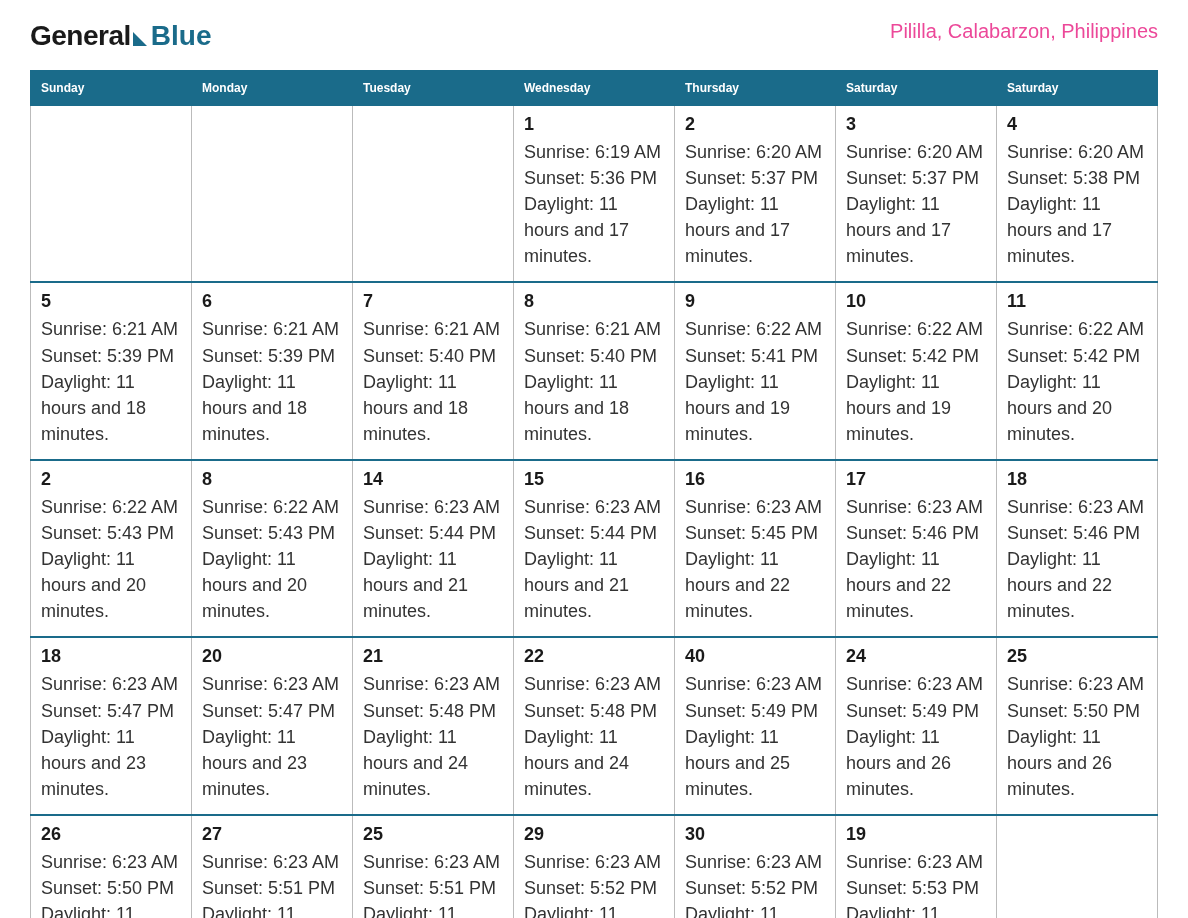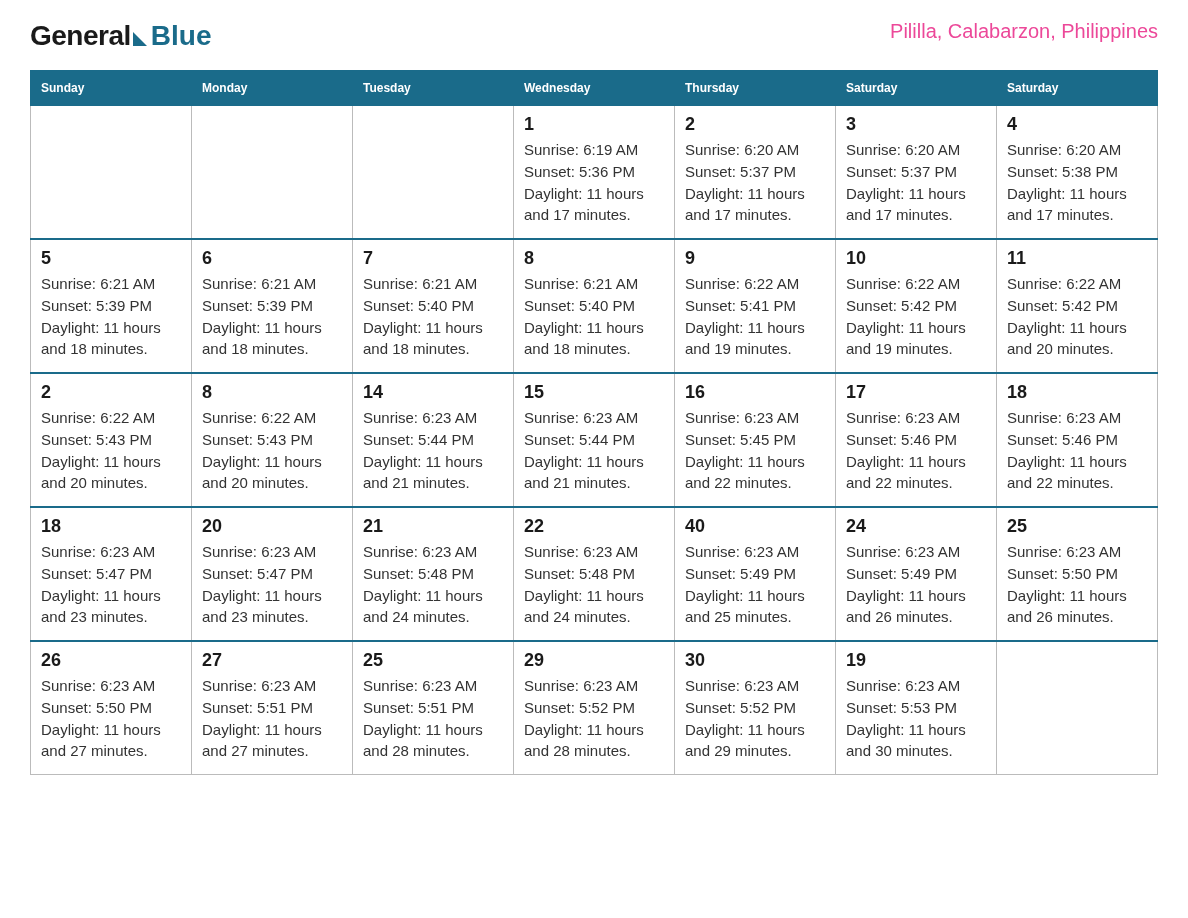--- a/index.html
+++ b/index.html
@@ -87,21 +87,21 @@
       min-height: 100px;
     }
     .calendar tbody tr td .day-num {
       font-size: 18px;
       font-weight: bold;
       color: #1a1a1a;
       display: block;
       margin-bottom: 4px;
     }
     .calendar tbody tr td .day-info {
-      font-size: 15px;
+      font-size: 18px;
       line-height: 1.45;
       color: #333;
     }
     .calendar tbody tr td.empty {
       background: #fff;
     }
     .calendar tbody tr:not(:last-child) td {
       border-bottom: 2px solid #1a6b8a;
     }
   </style>

